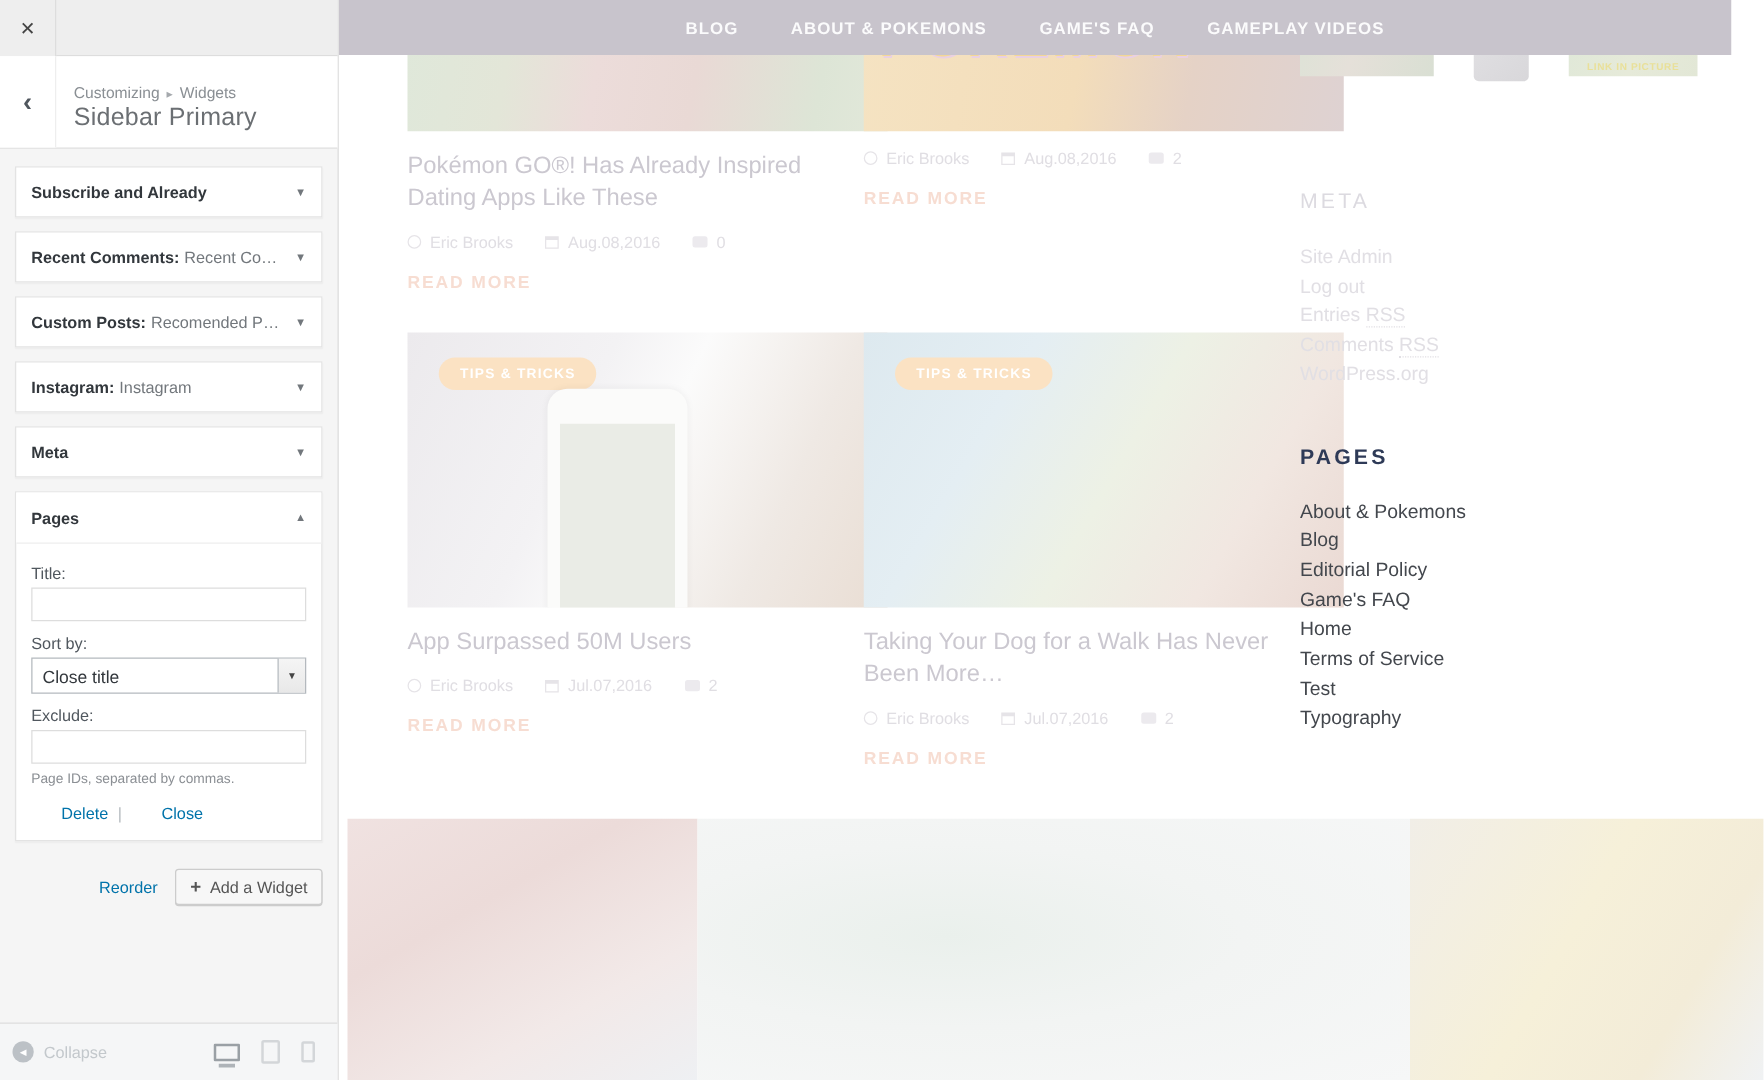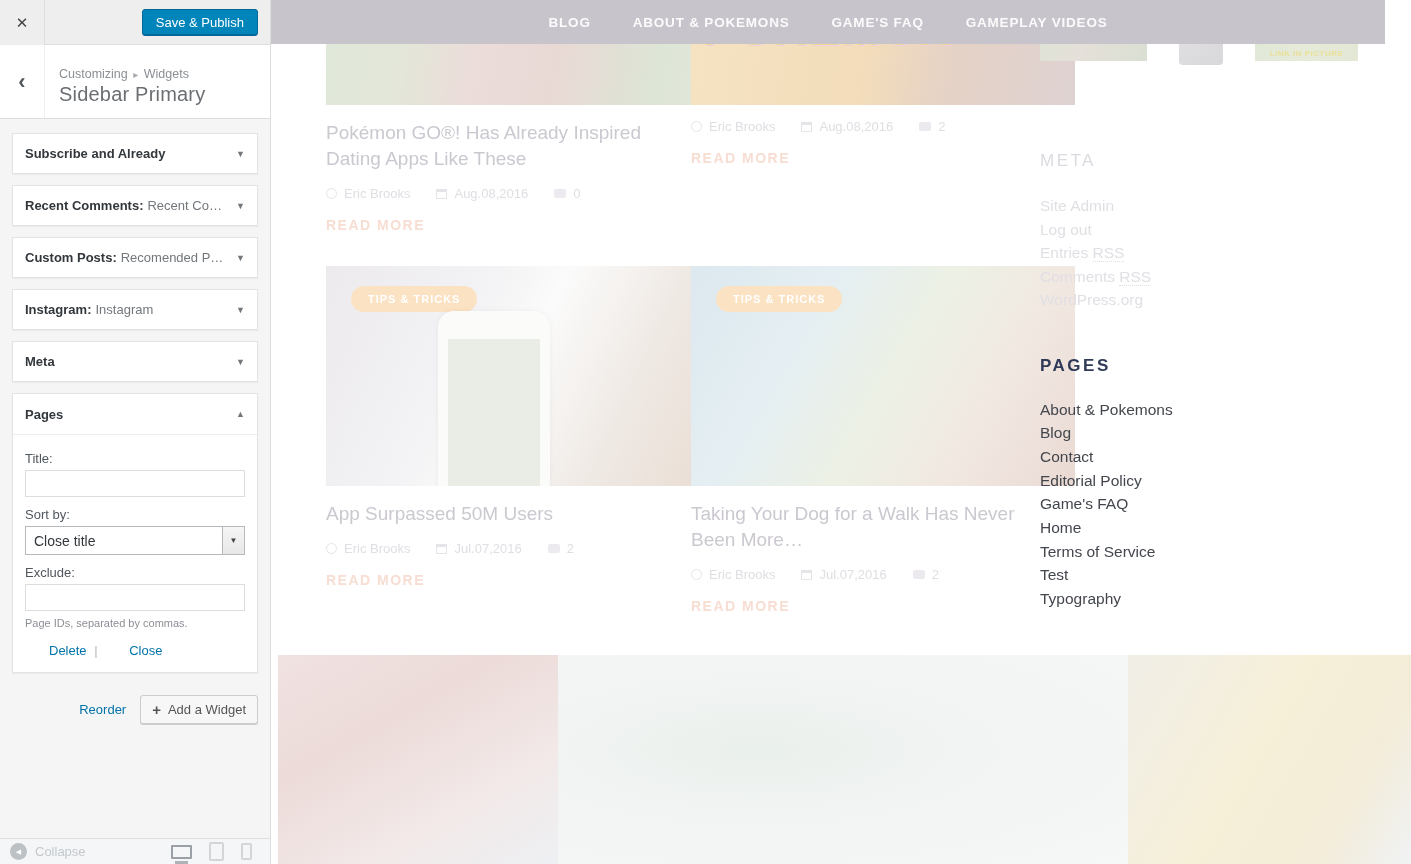--- a/index.html
+++ b/index.html
@@ -39,21 +39,21 @@
   .help-text { font-size:11px; color:#8b8f94; margin-top:6px; }
   .form-links { margin-top:14px; font-size:13px; }
   .form-links a { color:#0073aa; text-decoration:none; cursor:pointer;margin-left:24px; }
   .form-links .dl { color:#b4b9be; margin:0 4px; }
 
   .widgets-footer { display:flex; align-items:center; justify-content:flex-end; padding:8px 0 0; gap:14px; }
   .reorder-link { color:#0073aa; font-size:13px; text-decoration:none; cursor:pointer; }
   .add-widget-btn { display:flex; align-items:center; gap:7px; background:#f7f7f7; border:1px solid #ccc; border-radius:3px; box-shadow:0 1px 0 #ccc; color:#555; font-size:13px; padding:5px 11px; cursor:pointer; }
   .add-widget-btn .plus { font-size:15px; font-weight:bold; color:#555; }
 
-  .panel-footer { position:absolute; left:0; bottom:0; width:100%; height:26px; background:#f5f6f7; border-top:1px solid #ddd; display:flex; align-items:center; padding:0 10px; }
+  .panel-footer { position:absolute; left:0; bottom:0; width:100%; height:46px; background:#f5f6f7; border-top:1px solid #ddd; display:flex; align-items:center; padding:0 10px; }
   .collapse-wrap { display:flex; align-items:center; gap:8px; cursor:pointer; }
   .collapse-circle { width:17px; height:17px; border-radius:50%; background:#bcc1c6; color:#fff; font-size:7px; display:flex; align-items:center; justify-content:center; }
   .collapse-label { font-size:13px; color:#c3c8cc; }
   .device-icons { margin-left:auto; display:flex; align-items:center; gap:17px; padding-right:8px; }
   .icon-desktop { width:21px; height:14px; border:2px solid #9aa0a5; border-radius:1px; position:relative; cursor:pointer; }
   .icon-desktop::after { content:''; position:absolute; left:2px; right:2px; bottom:-7px; height:3px; background:#aeb3b8; }
   .icon-tablet { width:15px; height:19px; border:2px solid #d3d6d9; border-radius:2px; cursor:pointer; }
   .icon-phone { width:11px; height:17px; border:2px solid #d3d6d9; border-radius:2px; cursor:pointer; }
 
   
@@ -112,23 +112,20 @@
 </head>
 <body>
 
 <div class="app">
 
   <aside class="panel">
     <div class="panel-header">
       <button class="close-btn">
           <span>✕</span>
         </button>
-      <div class="save-wrap">
-        <button class="save-btn">Save &amp; Publish</button>
-      </div>
     </div>
 
     <div class="panel-title-row">
       <button class="back-btn">
           <span>‹</span>
         </button>
       <div class="title-info">
         <div class="breadcrumb">
           <span>Customizing</span>
           <span class="sep">▸</span>
@@ -330,21 +327,20 @@
         <a>Log out</a>
         <a><span>Entries </span><span class="rss">RSS</span></a>
         <a><span>Comments </span><span class="rss">RSS</span></a>
         <a>WordPress.org</a>
       </div>
 
       <h3 class="side-heading pages-heading">PAGES</h3>
       <div class="pages-links">
         <a>About &amp; Pokemons</a>
         <a>Blog</a>
-        <a>Contact</a>
         <a>Editorial Policy</a>
         <a>Game's FAQ</a>
         <a>Home</a>
         <a>Terms of Service</a>
         <a>Test</a>
         <a>Typography</a>
       </div>
     </aside>
 
     <div class="footer-wall">

